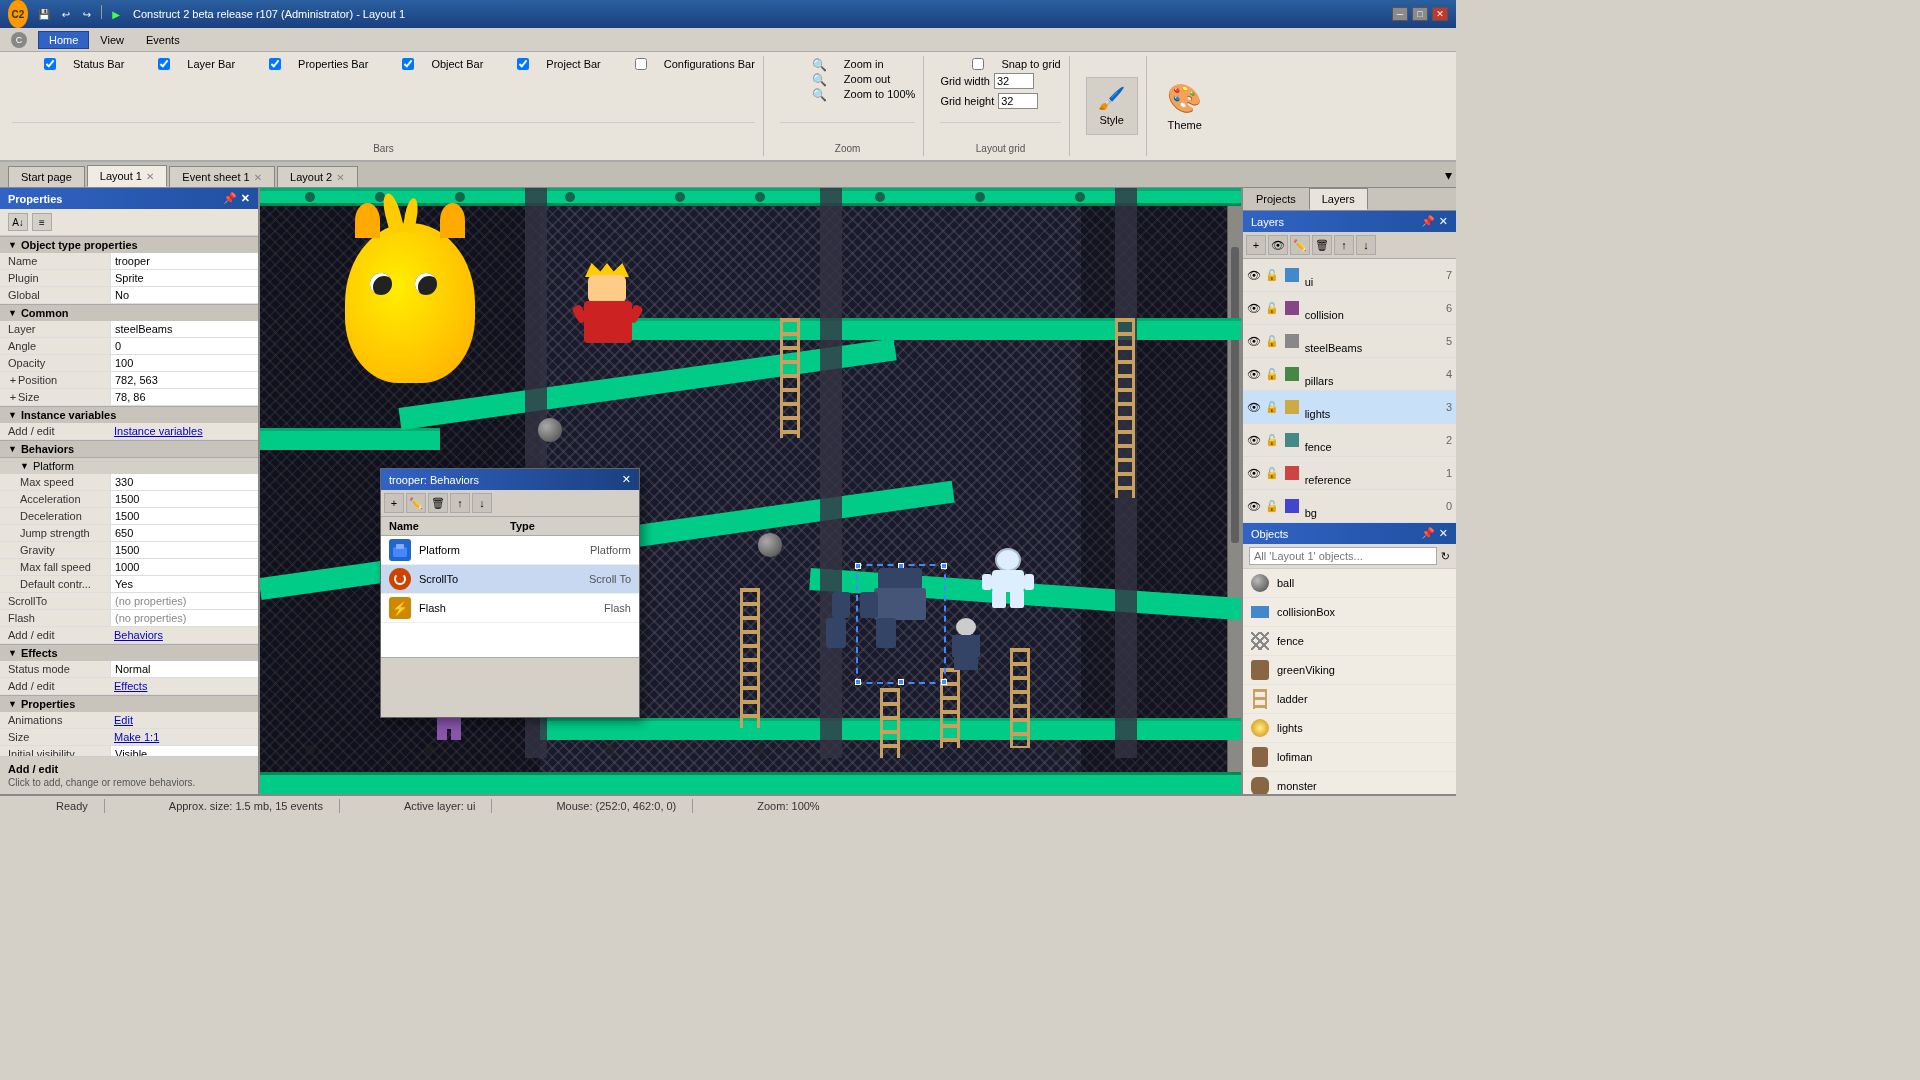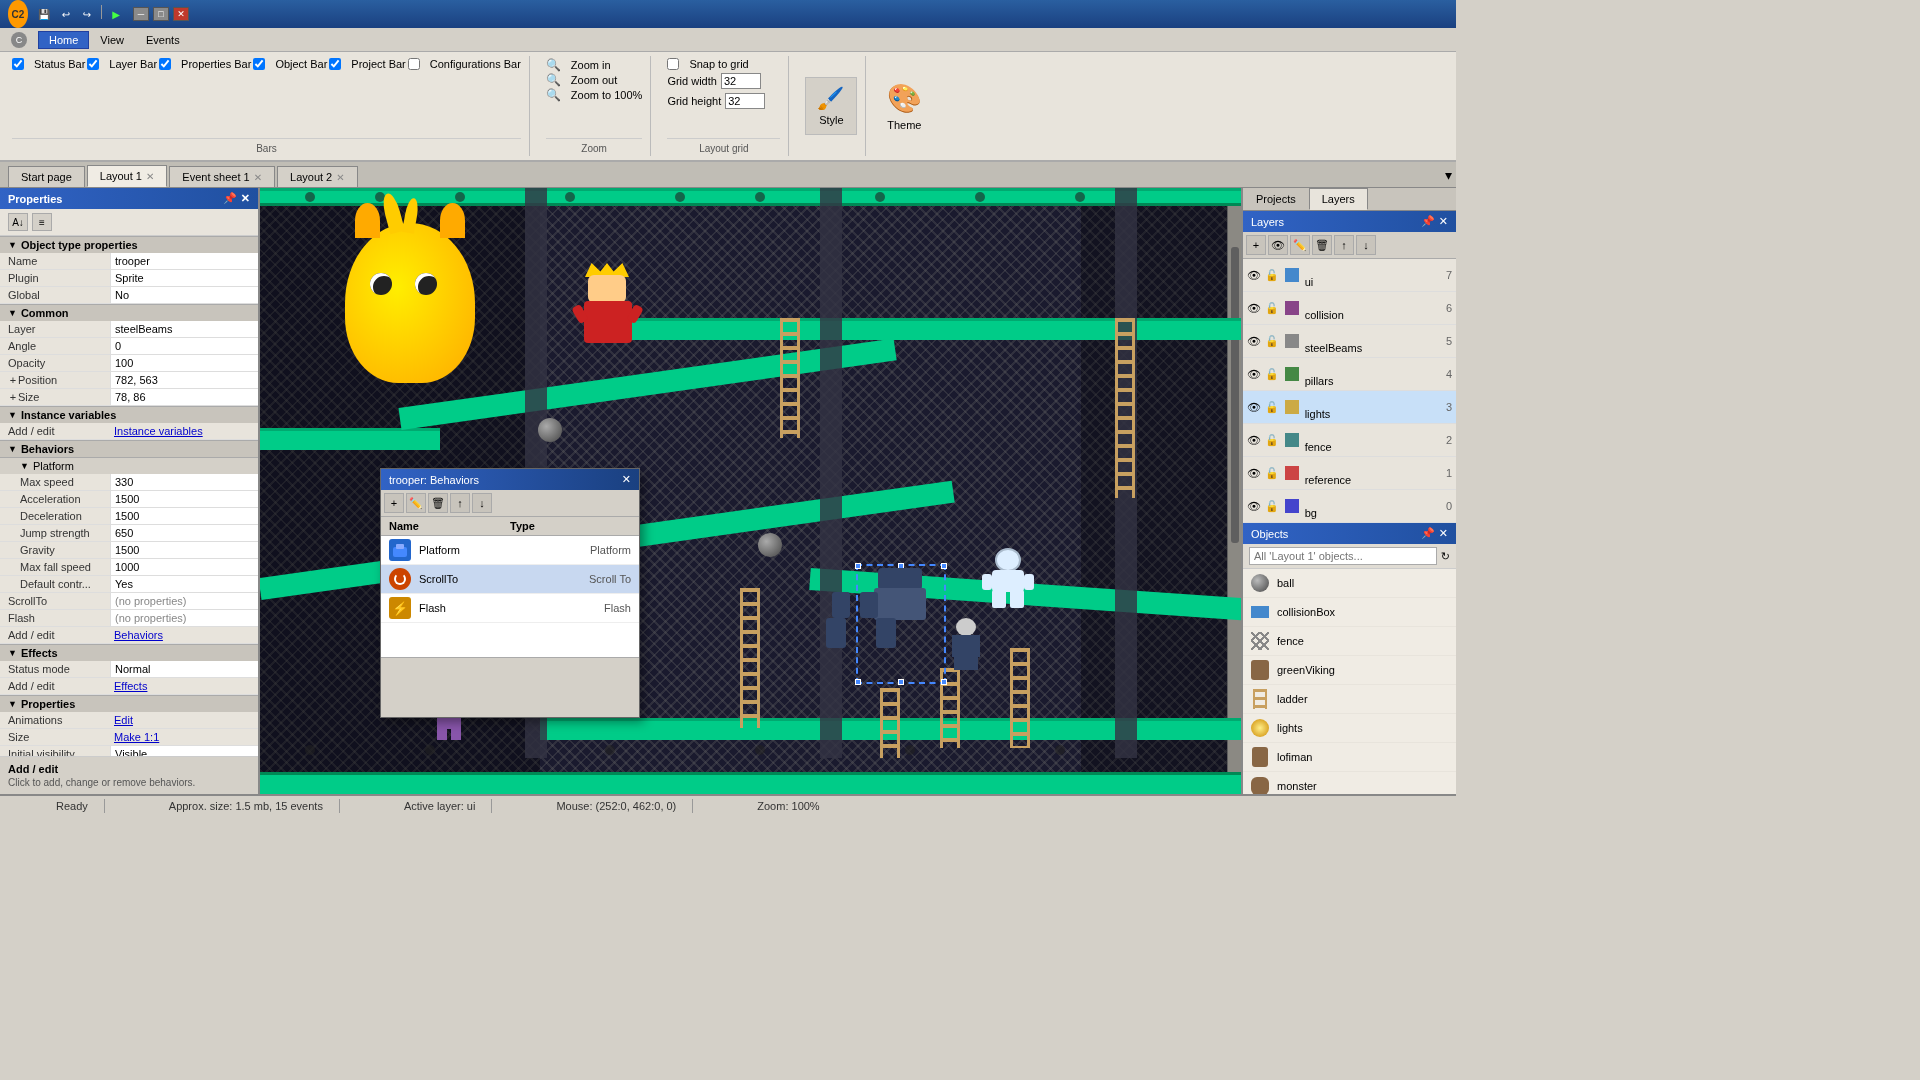--- a/index.html
+++ b/index.html
@@ -45,23 +45,23 @@
       gap: 8px;
     }
     .ribbon-group {
       display: flex;
       flex-direction: column;
       border-right: 1px solid #bbb;
       padding: 2px 8px;
       min-width: 80px;
     }
     .ribbon-group:last-child { border-right: none; }
-    .ribbon-group-label { font-size: 10px; color: #555; text-align: center; margin-top: auto; padding-top: 4px; border-top: 1px solid #ccc; }
+    .ribbon-group-label { font-size: 10px; color: #555; text-align: center; margin-top: auto; padding-top: 20px; border-top: 1px solid #ccc; }
     .ribbon-items { display: flex; flex-wrap: wrap; gap: 2px; flex: 1; align-items: flex-start; }
-    .ribbon-checkbox-item { display: flex; align-items: center; gap: 10px; white-space: nowrap; }
+    .ribbon-checkbox-item { display: flex; gap: 17px; white-space: nowrap; margin-left: 32px; }
     .ribbon-checkbox-item input[type=checkbox] { width: 12px; height: 12px; }
     .ribbon-btn-large { display: flex; flex-direction: column; align-items: center; justify-content: center; width: 52px; height: 58px; border: 1px solid #bbb; background: #d4d0c8; cursor: pointer; padding: 4px; text-align: center; font-size: 10px; }
     .ribbon-btn-large .icon { font-size: 22px; margin-bottom: 2px; }
     .ribbon-input-row { display: flex; align-items: center; gap: 4px; margin: 1px 0; }
     .ribbon-input-row label { white-space: nowrap; }
     .ribbon-input-row input { width: 40px; border: 1px solid #888; background: white; padding: 1px 2px; }
 
     
     #tab-bar {
       height: 26px;
@@ -341,20 +341,21 @@
 <div id="title-bar">
   <div class="app-icon">C2</div>
 
   <div style="display:flex;gap:3px;margin-right:8px;">
     <div class="qt-btn" style="background:transparent;border:none;">💾</div>
     <div class="qt-btn" style="background:transparent;border:none;">↩</div>
     <div class="qt-btn" style="background:transparent;border:none;">↪</div>
     <div class="qt-sep"></div>
     <div class="qt-btn" style="background:transparent;border:none;color:#4f4;">▶</div>
   </div>
+  <span class="title-text">Construct 2 beta release r107 (Administrator) - Layout 1</span>
   <div class="win-controls">
     <div class="win-btn">─</div>
     <div class="win-btn">□</div>
     <div class="win-btn close">✕</div>
   </div>
 </div>
 
 <div id="menu-bar">
   <div class="menu-item" style="padding:2px 6px;font-size:10px;">
     <span style="display:inline-block;width:16px;height:16px;background:#888;border-radius:50%;text-align:center;line-height:16px;color:#fff;font-size:9px;margin-right:4px;">C</span>

